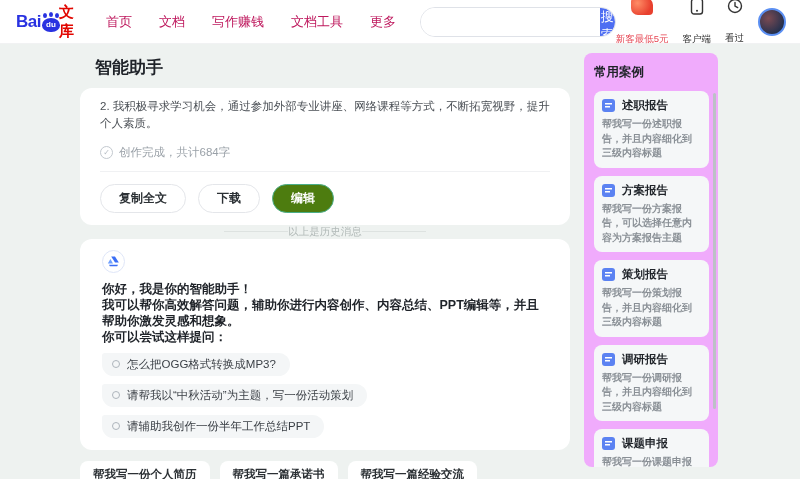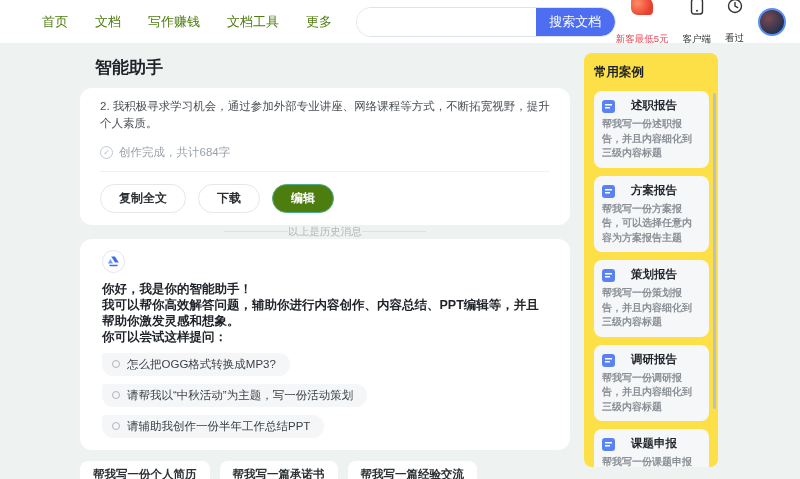--- a/index.html
+++ b/index.html
@@ -18,21 +18,21 @@
   .logo-bai { color: #2932e1; font-weight: bold; font-size: 17px; letter-spacing: -0.5px; }
   .paw { position: relative; width: 20px; height: 20px; margin: 0 1px; }
   .paw-pad { position: absolute; left: 0; bottom: 0; width: 18px; height: 14px;
     background: #2932e1; border-radius: 50% 50% 46% 46%; color: #fff; font-size: 8px;
     font-weight: bold; text-align: center; line-height: 14px; }
   .paw i { position: absolute; width: 4px; height: 5px; background: #2932e1; border-radius: 50%; }
   .paw i:nth-child(2) { left: 1px; top: 1px; }
   .paw i:nth-child(3) { left: 7px; top: 0; }
   .paw i:nth-child(4) { left: 13px; top: 1px; }
   .logo-wenku { color: #e10600; font-weight: bold; font-size: 15px; margin-left: 2px; }
-  .nav { display: flex; gap: 27px; margin-left: 26px; font-size: 13px; color: #4d7c0f; }
+  .nav { display: flex; gap: 27px; margin-left: 26px; font-size: 13px; color: #be185d; }
   .nav span { cursor: pointer; white-space: nowrap; }
   .searchbox { display: flex; margin-left: 24px; width: 296px; height: 30px;
     border: 1px solid #dfe2e8; border-radius: 16px; overflow: hidden; background: #fff; }
   .searchbox input { flex: 1; border: none; outline: none; padding: 0 12px; font-size: 12px; }
   .search-btn { width: 88px; background: #4e6ef2; color: #fff; border: none; font-size: 13px;
     cursor: pointer; border-radius: 0 15px 15px 0; }
   .hdr-right { display: flex; align-items: center; margin-left: auto; gap: 14px; }
   .hdr-item { display: flex; flex-direction: column; align-items: center; gap: 18px; cursor: pointer; }
   .hdr-item .lbl { font-size: 9.5px; color: #333; white-space: nowrap; }
   .hdr-item .lbl.red { color: #e64552; }
@@ -71,39 +71,49 @@
   .pill { display: flex; align-items: center; gap: 7px; width: fit-content;
     background: #f4f6f7; border-radius: 3px 12px 12px 12px; padding: 4px 14px 4px 10px;
     margin-top: 8px; cursor: pointer; }
   .pill .ring { width: 8px; height: 8px; border: 1.5px solid #aeb5bc; border-radius: 50%; flex: none; }
   .pill .ptxt { font-size: 11.5px; color: #3a3f45; }
   
   .chips { display: flex; gap: 10px; margin: 11px 0 9px; }
   .chip { background: #fff; border-radius: 8px; padding: 6px 13px; font-size: 11.5px;
     font-weight: bold; color: #2b3034; cursor: pointer; white-space: nowrap; }
   
-  .sidebar { width: 134px; background: #fde047; border-radius: 8px; padding: 11px 9px 8px 10px;
+  .sidebar { width: 134px; background: #f0abfc; border-radius: 8px; padding: 11px 9px 8px 10px;
     position: relative; overflow: hidden; height: 414px; margin-top: 3px; }
   .sb-title { font-size: 12.5px; font-weight: bold; color: #1f2329; margin-bottom: 10px; }
   .sb-item { background: #f5f7f8; border-radius: 8px; padding: 7px 8px; margin-bottom: 8px;
     cursor: pointer; }
-  .sb-head { display: flex; align-items: flex-end; gap: 16px; }
+  .sb-head { display: flex; align-items: center; gap: 7px; }
   .sb-ic { width: 13px; height: 13px; border-radius: 3px; background: #5b82f2; flex: none;
     background-image: linear-gradient(#fff,#fff), linear-gradient(#fff,#fff);
     background-size: 7px 1.5px, 5px 1.5px; background-position: 3px 4px, 3px 7px;
     background-repeat: no-repeat; }
   .sb-name { font-size: 11.5px; font-weight: bold; color: #1f2329; }
   .sb-desc { font-size: 10px; color: #8a9096; line-height: 1.45; margin-top: 4px; font-weight: bold; }
   .sb-scrollbar { position: absolute; right: 2px; top: 40px; width: 3px; height: 316px;
     background: #bcc1c6; border-radius: 2px; cursor: pointer; }
 </style>
 </head>
 <body>
 
 <div class="header">
+  <div class="logo">
+    <span class="logo-bai">Bai</span>
+    <span class="paw">
+      <span class="paw-pad">du</span>
+        <i></i>
+        <i></i>
+        <i></i>
+    </span>
+    <span class="logo-wenku">文库</span>
+  </div>
   <div class="nav">
     <span>首页</span>
     <span>文档</span>
     <span>写作赚钱</span>
     <span>文档工具</span>
     <span>更多</span>
   </div>
   <div class="searchbox">
     <input type="text" value="" style="">
     <button class="search-btn">搜索文档</button>

